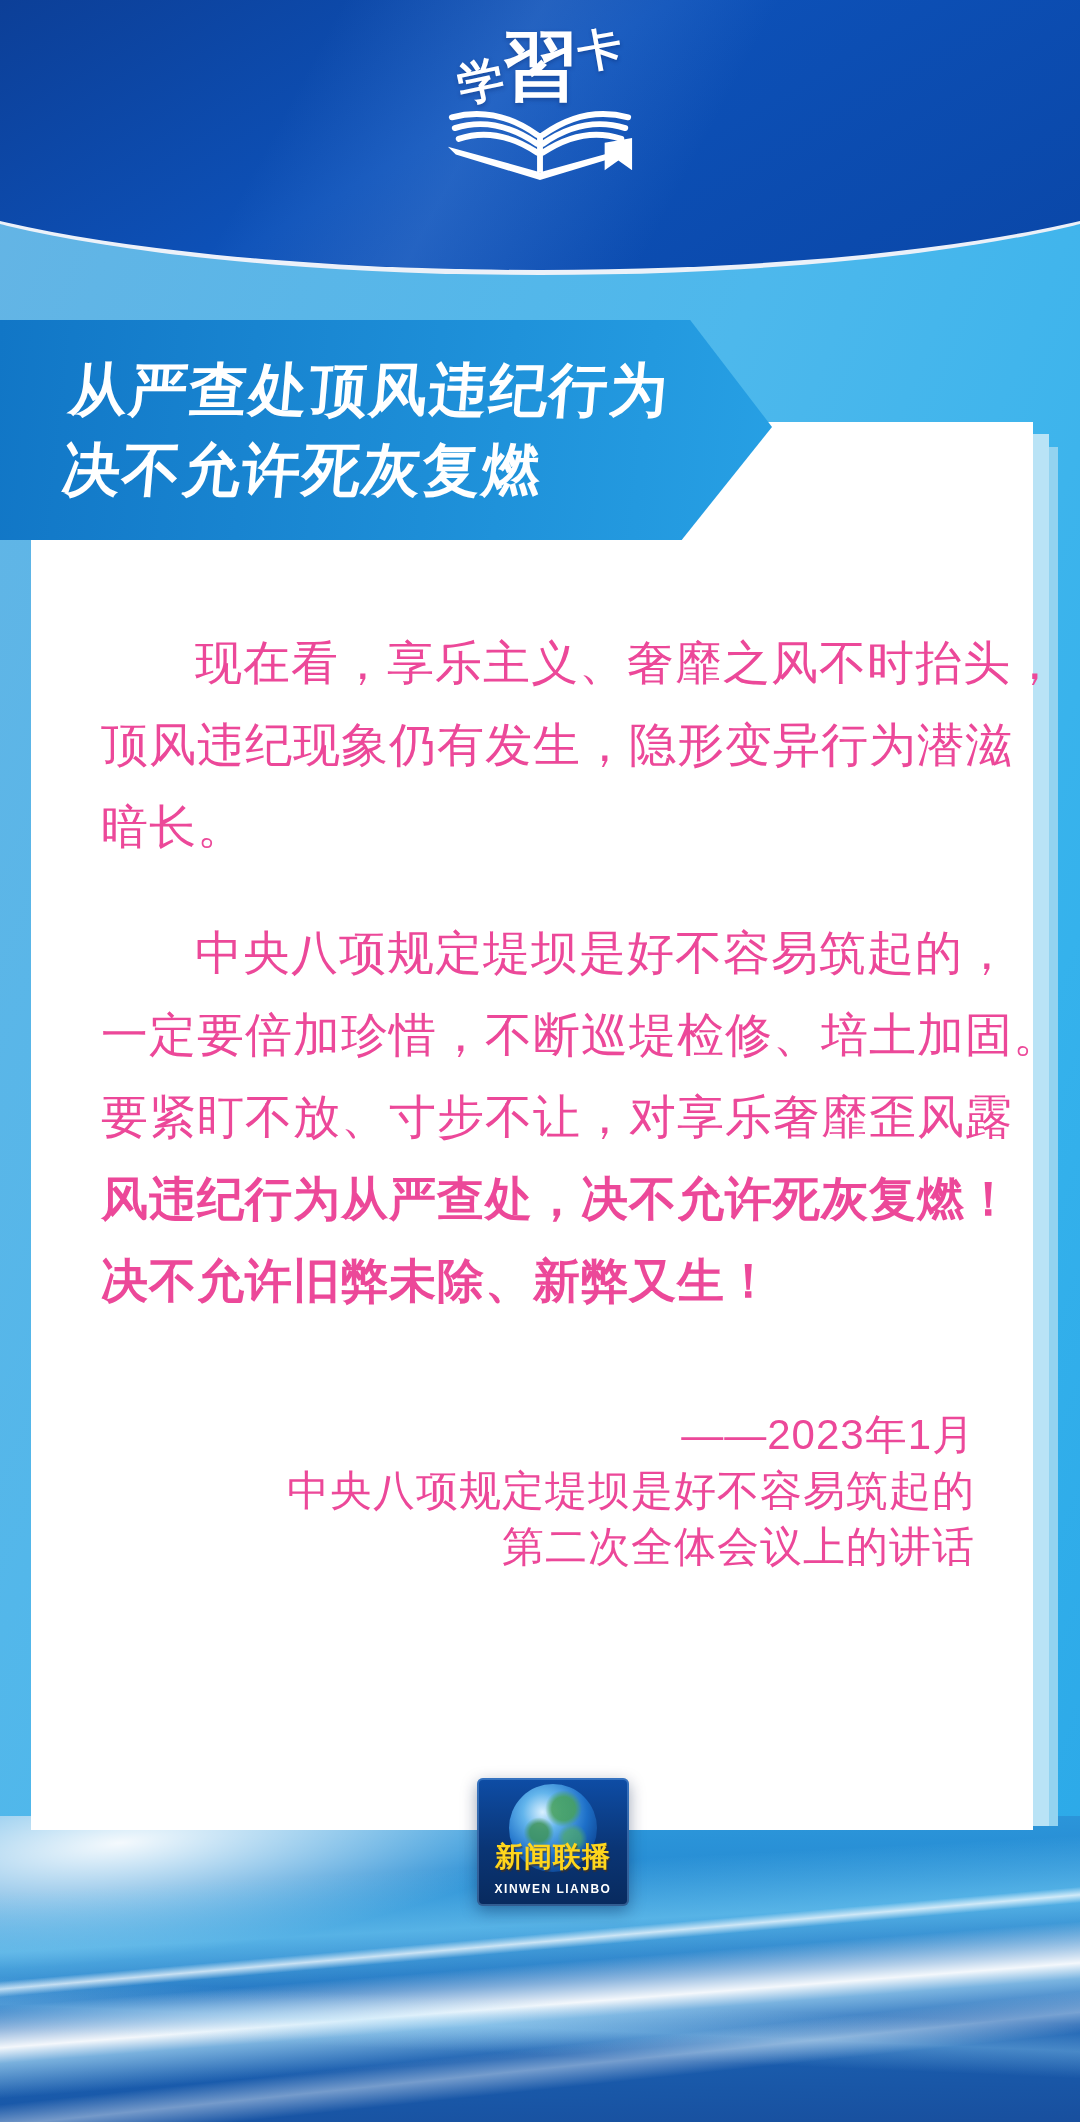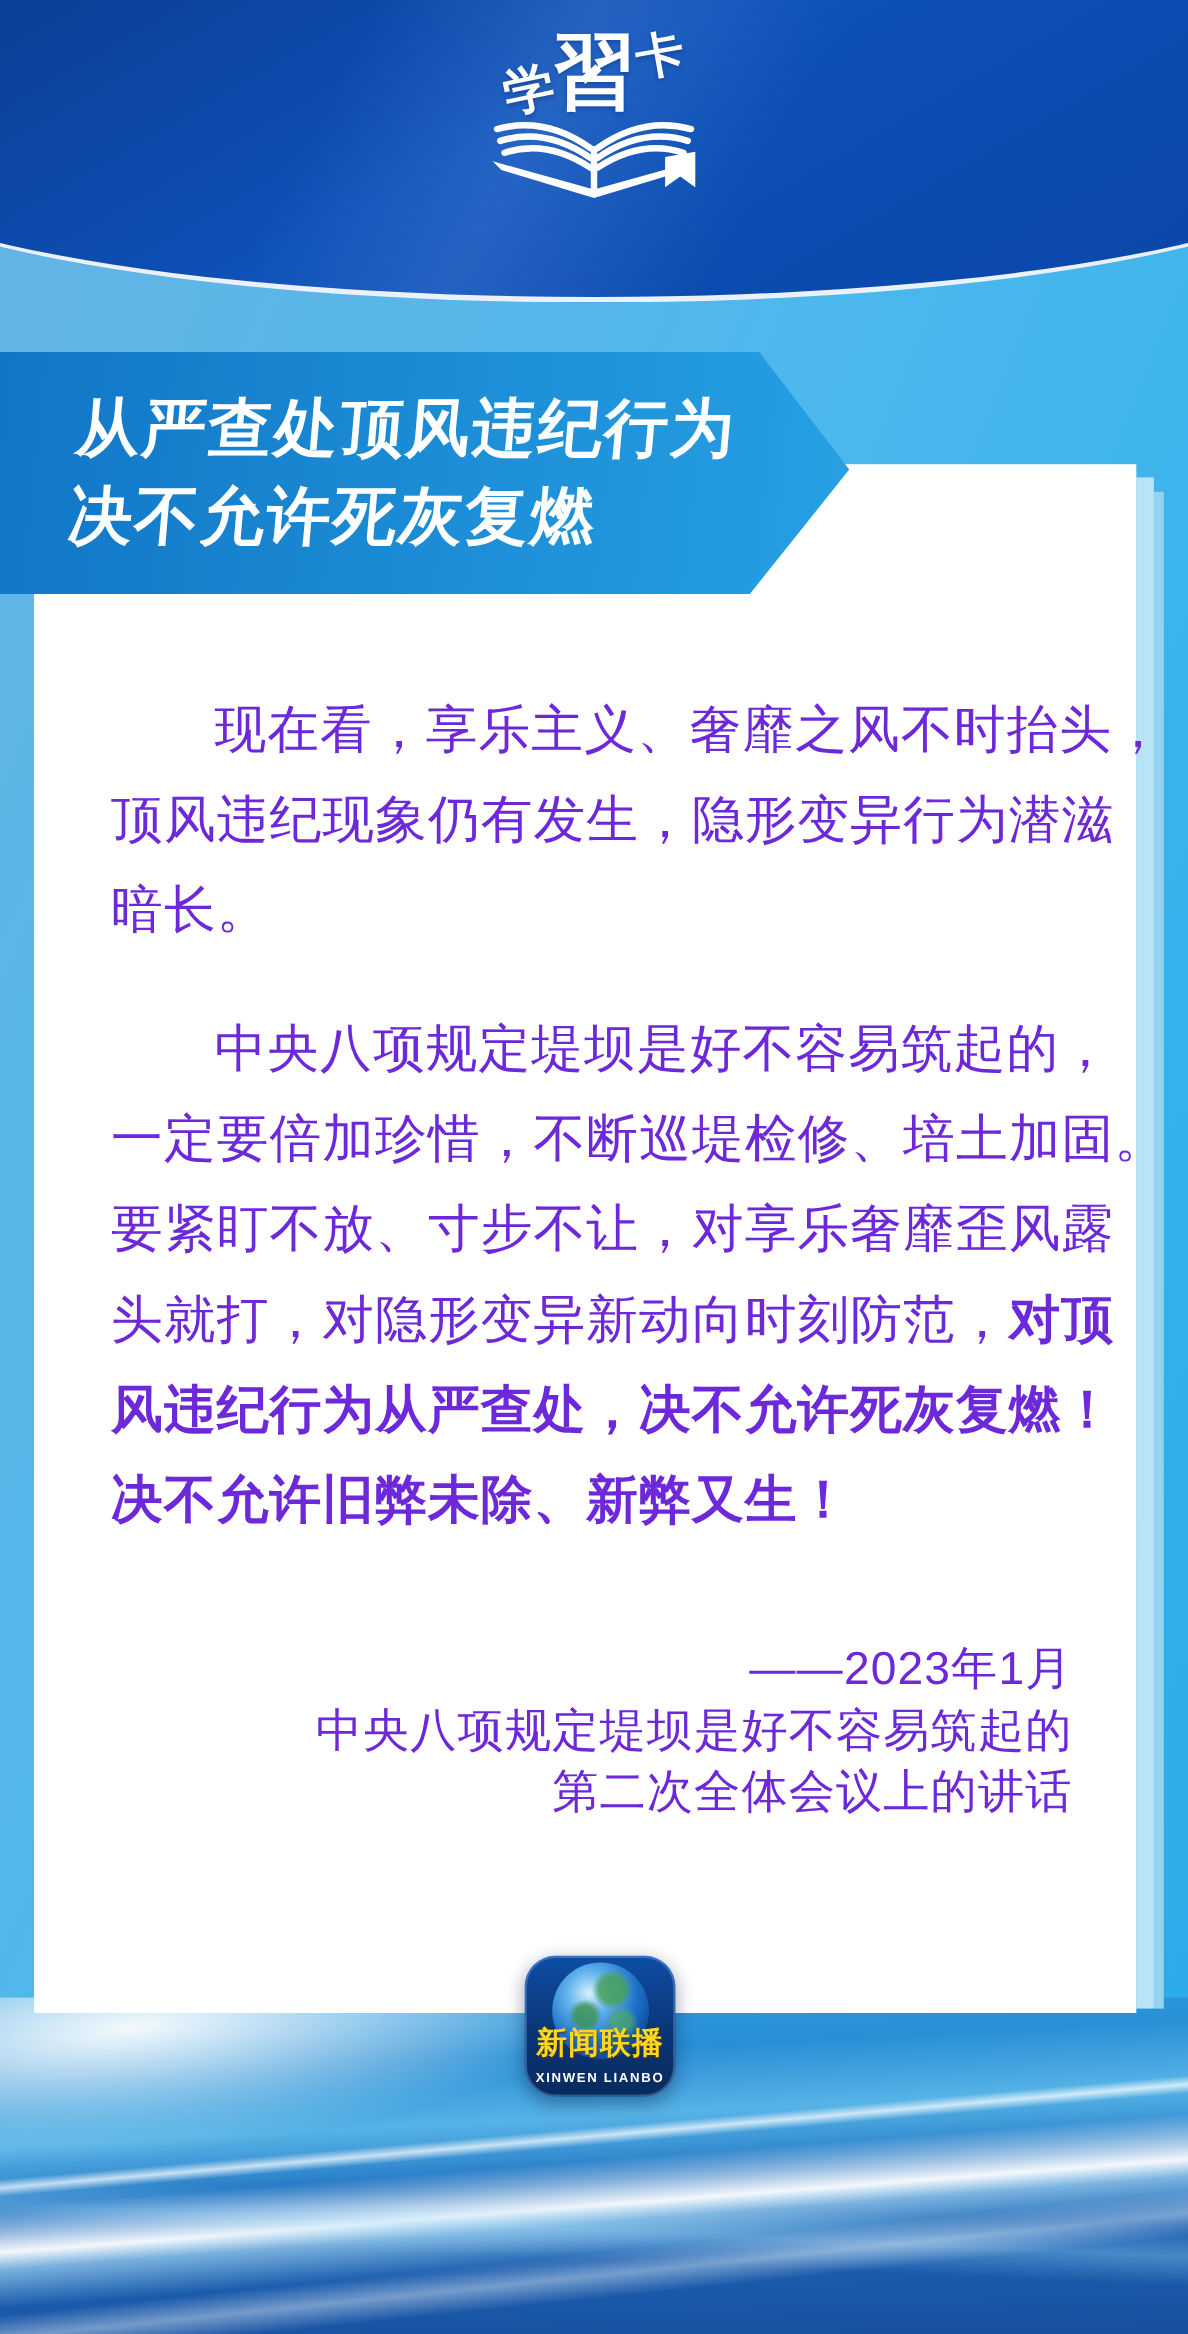--- a/index.html
+++ b/index.html
@@ -32,21 +32,21 @@
     clip-path:polygon(0 0,89.4% 0,100% 48.6%,88.3% 100%,0 100%);
   }
   .banner-text{
     position:absolute;left:66px;top:50%;transform:translateY(-50%) skewX(-5deg);
     color:#fff;font-weight:800;font-size:58px;line-height:80px;letter-spacing:2px;white-space:nowrap;
   }
   
   .card-shadow1{position:absolute;left:1033px;top:434px;width:16px;height:1392px;background:#b9e3f6;z-index:2;}
   .card-shadow2{position:absolute;left:1049px;top:447px;width:9px;height:1379px;background:#93d3f0;z-index:2;}
   .card{position:absolute;left:31px;top:422px;width:1002px;height:1408px;background:#ffffff;z-index:3;}
-  .card-content{padding:200px 42px 0 70px;color:#6d28d9;}
+  .card-content{padding:200px 42px 0 70px;color:#ec4899;}
   .bline{font-size:47px;line-height:82px;letter-spacing:1px;white-space:nowrap;}
   .bline .em{font-weight:800;}
   .indent{padding-left:94px;}
   .para2{margin-top:44px;}
   .attribution{
     margin-top:85px;text-align:right;font-family:Liberation Sans, sans-serif;
     font-size:42px;line-height:56px;letter-spacing:1px;padding-right:16px;
   }
   
   .bottom{
@@ -64,21 +64,21 @@
   .s-thin{top:118px;height:16px;transform:rotate(-5deg);opacity:.8;
     background:linear-gradient(180deg,rgba(255,255,255,0),rgba(255,255,255,.9),rgba(255,255,255,0));}
   .s-main{top:148px;height:92px;transform:rotate(-4.5deg);
     background:linear-gradient(180deg,rgba(255,255,255,0),rgba(255,255,255,.95) 45%,rgba(185,230,250,.6) 62%,rgba(255,255,255,0));}
   .s-soft{top:232px;height:42px;transform:rotate(-6deg);opacity:.5;
     background:linear-gradient(180deg,rgba(255,255,255,0),rgba(255,255,255,.8),rgba(255,255,255,0));}
   .s-cross{top:185px;height:54px;transform:rotate(2.5deg);
     background:linear-gradient(180deg,rgba(160,220,250,0),rgba(160,220,250,.35),rgba(160,220,250,0));}
   
   .app-icon{
-    position:absolute;left:477px;top:1778px;width:137px;height:128px;border-radius:28px;z-index:7;overflow:hidden;
+    position:absolute;left:477px;top:1778px;width:152px;height:128px;border-radius:6px;z-index:7;overflow:hidden;
     background:linear-gradient(180deg,#0e4da6 0%,#0a3575 55%,#082a5e 100%);
     box-shadow:inset 0 0 0 2px rgba(130,185,240,.35),0 5px 16px rgba(0,25,70,.4);
   }
   .earth{
     position:absolute;top:6px;left:50%;transform:translateX(-50%);width:88px;height:88px;border-radius:50%;
     background:radial-gradient(circle at 38% 32%,#d9f0ff 0%,#63b5ec 24%,#1d6fc8 55%,#0a3b86 85%);
   }
   .earth::after{
     content:"";position:absolute;inset:0;border-radius:50%;
     background:
@@ -135,21 +135,20 @@
       <div class="para1">
         <div class="bline indent"><span>现在看，享乐主义、奢靡之风不时抬头，</span><span class="em"></span></div>
         <div class="bline"><span>顶风违纪现象仍有发生，隐形变异行为潜滋</span><span class="em"></span></div>
         <div class="bline"><span>暗长。</span><span class="em"></span></div>
       </div>
 
       <div class="para2">
         <div class="bline indent"><span>中央八项规定堤坝是好不容易筑起的，</span><span class="em"></span></div>
         <div class="bline"><span>一定要倍加珍惜，不断巡堤检修、培土加固。</span><span class="em"></span></div>
         <div class="bline"><span>要紧盯不放、寸步不让，对享乐奢靡歪风露</span><span class="em"></span></div>
-        <div class="bline"><span>头就打，对隐形变异新动向时刻防范，</span><span class="em">对顶</span></div>
         <div class="bline"><span></span><span class="em">风违纪行为从严查处，决不允许死灰复燃！</span></div>
         <div class="bline"><span></span><span class="em">决不允许旧弊未除、新弊又生！</span></div>
       </div>
 
       <div class="attribution">
         <div>——2023年1月</div>
         <div>中央八项规定堤坝是好不容易筑起的</div>
         <div>第二次全体会议上的讲话</div>
       </div>
 

